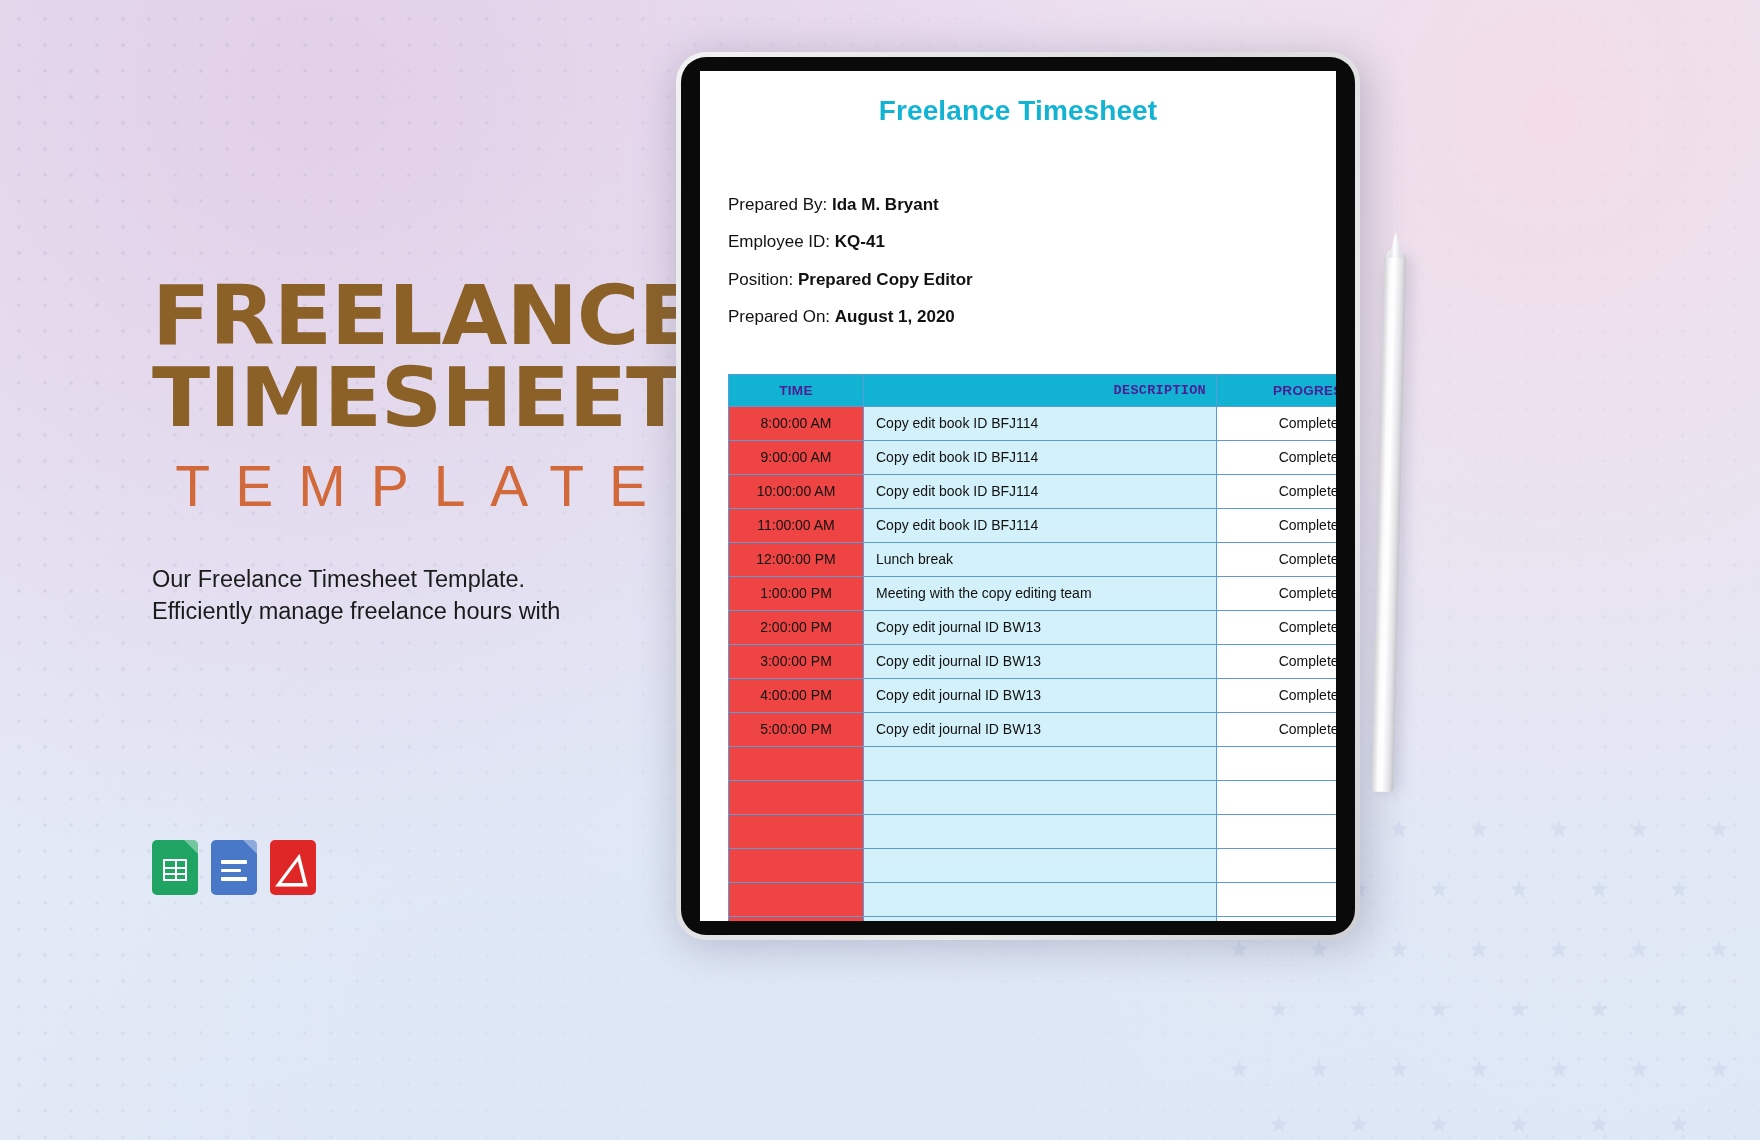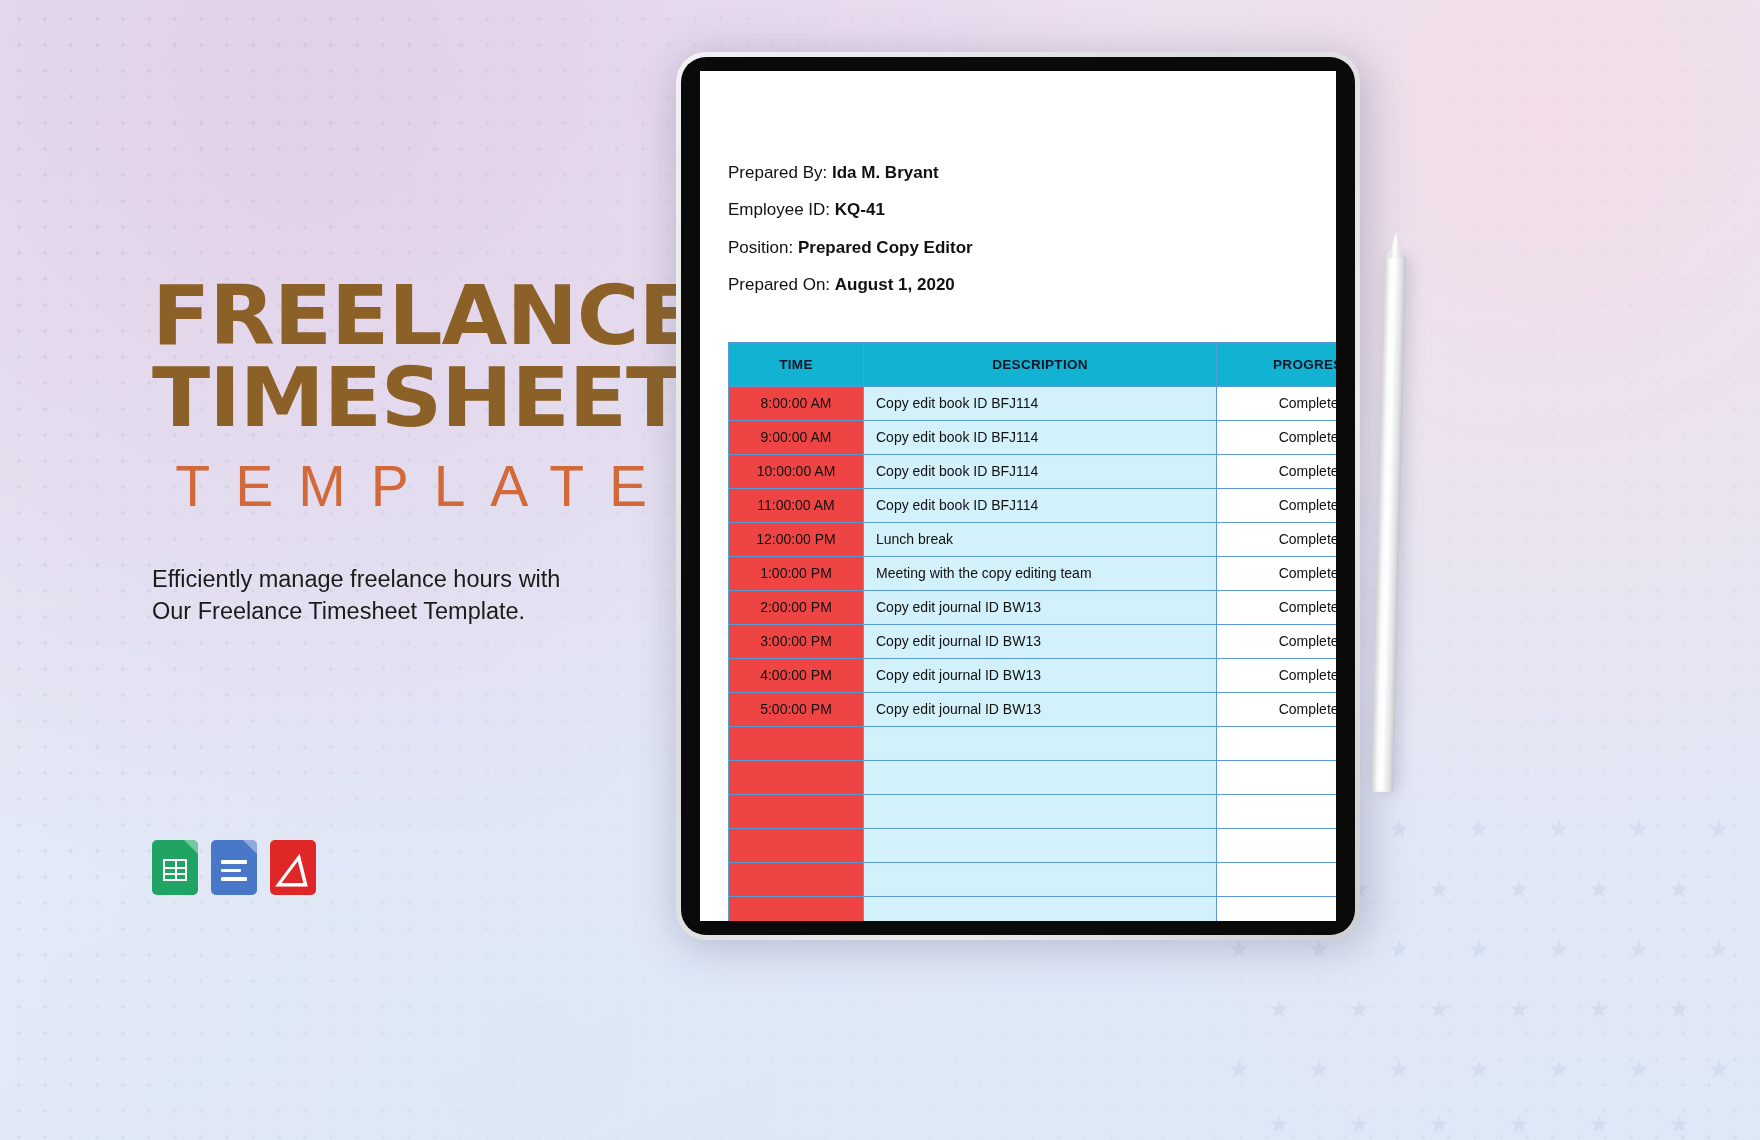--- a/index.html
+++ b/index.html
@@ -230,31 +230,31 @@
 
   
   #timesheet {
     margin-top: 46px;
     width: 100%;
     border-collapse: collapse;
     table-layout: fixed;
   }
   #timesheet th {
     background: #12b2d2;
-    color: #0f172a;
+    color: #4c1d95;
     font-size: 13.5px;
     font-weight: 700;
     letter-spacing: 0.3px;
-    height: 44px;
+    height: 32px;
     border: 1px solid #5b9bd5;
     padding: 0 10px;
     box-sizing: border-box;
   }
   #timesheet th.col-time     { width: 135px; text-align: center; }
-  #timesheet th.col-desc     { width: 353px; text-align: center; }
+  #timesheet th.col-desc     { width: 353px; text-align: right; font-family: Liberation Mono, monospace; }
   #timesheet th.col-progress { width: 192px; text-align: center; }
 
   #timesheet td {
     height: 34px;
     border: 1px solid #5b9bd5;
     font-size: 14px;
     color: #111111;
     padding: 0 10px;
     box-sizing: border-box;
   }
@@ -349,22 +349,22 @@
         <use href="#st" x="390" y="305"></use>
         <use href="#st" x="470" y="305"></use>
     </g>
   </svg>
 
   <div id="left-panel">
     <h1 class="title-line l1">FREELANCE</h1>
     <h1 class="title-line l2">TIMESHEET</h1>
     <div class="subtitle-word">TEMPLATE</div>
     <div class="blurb">
+      <div>Our Freelance Timesheet Template.</div>
       <div>Efficiently manage freelance hours with</div>
-      <div>Our Freelance Timesheet Template.</div>
     </div>
   </div>
 
   <div id="format-icons">
     <div class="fmt-icon fmt-sheets">
       <div class="fold"></div>
       <div class="sheet-glyph">
         <div class="sheet-vline"></div>
       </div>
     </div>
@@ -380,20 +380,21 @@
       <div class="pdf-glyph">△</div>
     </div>
   </div>
 
   <div id="tablet-shadow"></div>
   <div id="tablet">
     <div id="tablet-bezel">
       <div id="screen">
 
         <div id="doc">
+          <h2 id="doc-title">Freelance Timesheet</h2>
 
           <div id="meta">
             <div class="meta-row">
               <span class="meta-label">Prepared By:</span>
               <span class="meta-val">Ida M. Bryant</span>
             </div>
             <div class="meta-row">
               <span class="meta-label">Employee ID:</span>
               <span class="meta-val">KQ-41</span>
             </div>

